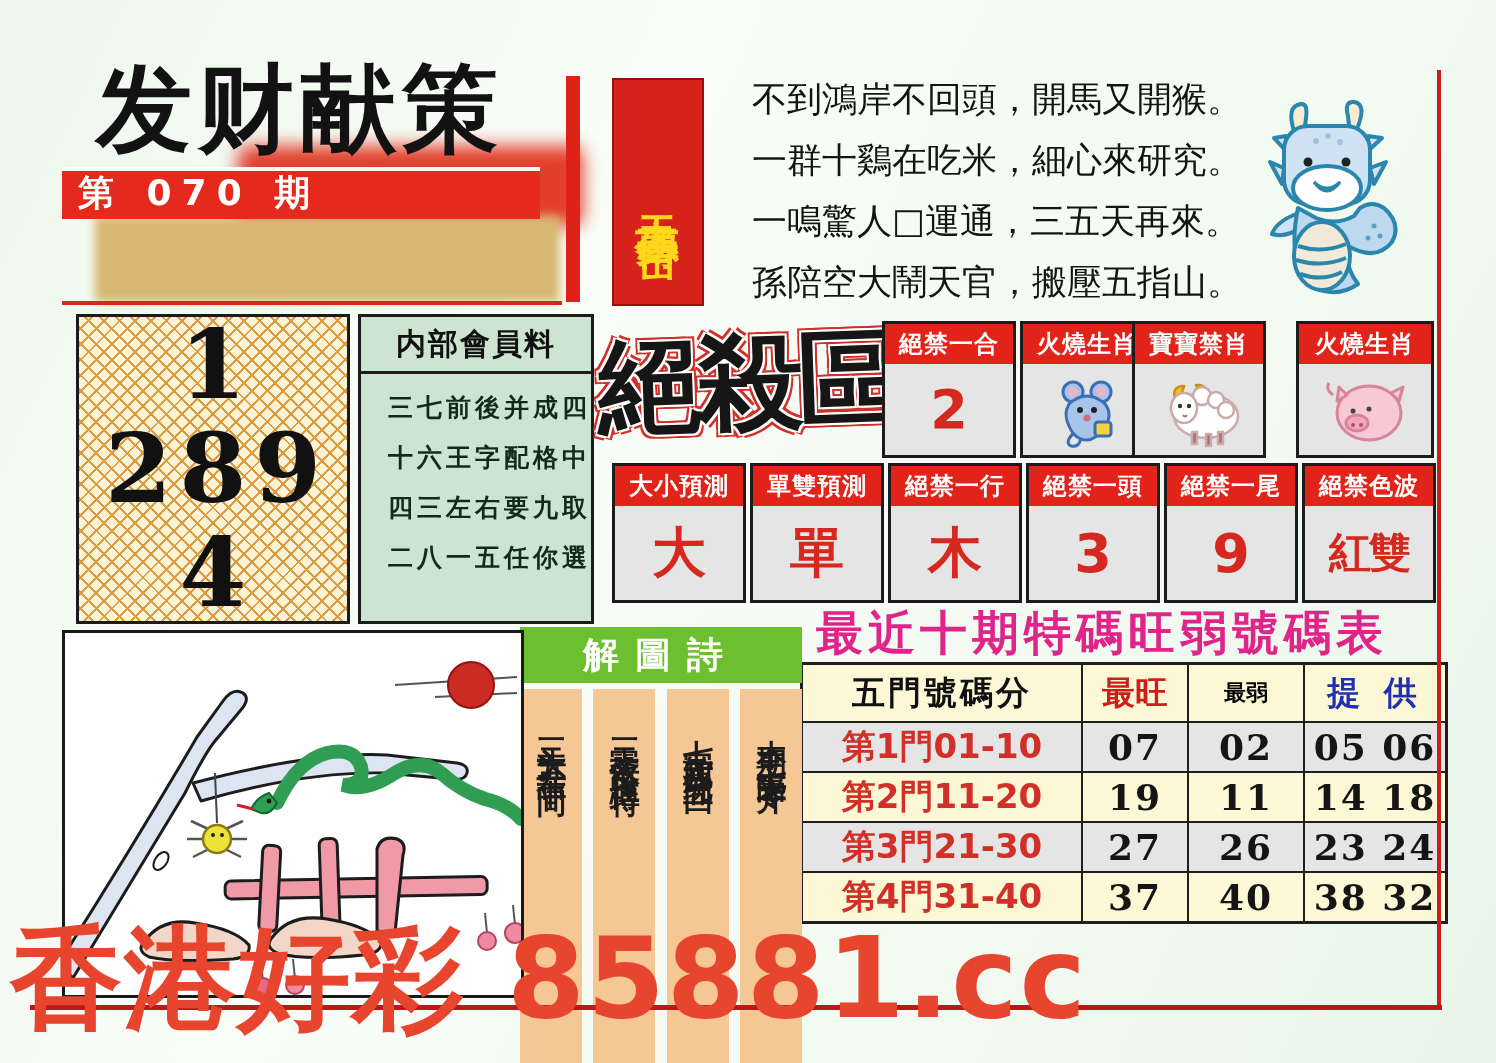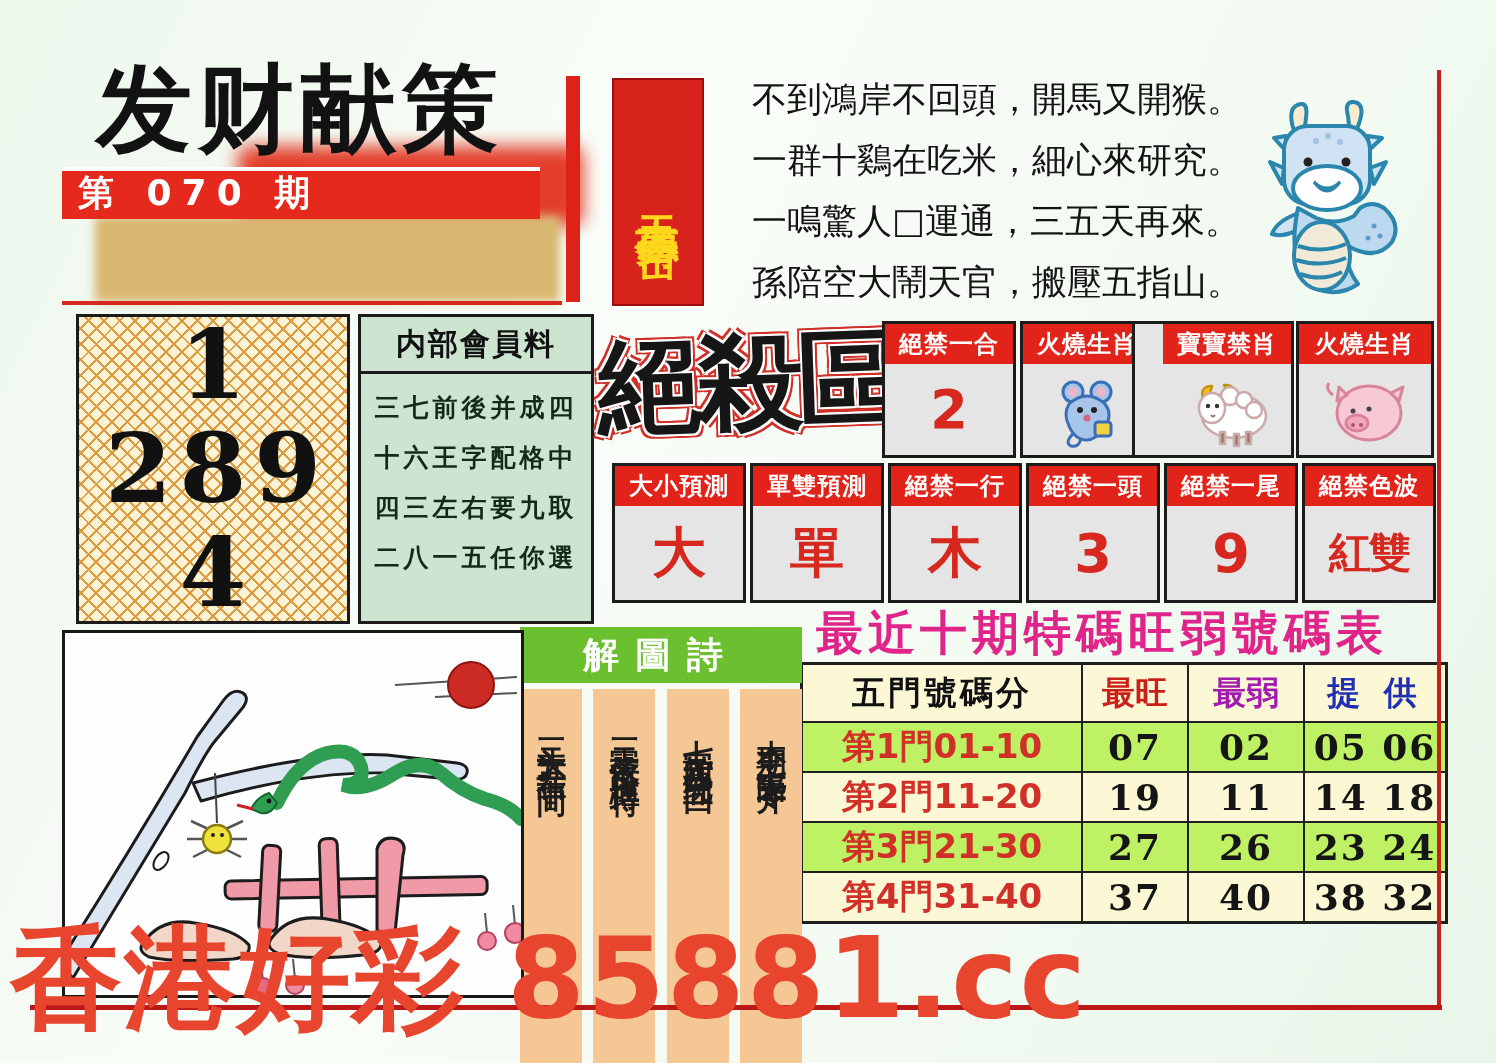--- a/index.html
+++ b/index.html
@@ -58,21 +58,21 @@
 
   
   .member{
     left:358px;top:314px;width:230px;height:304px;border:3px solid #1b1b1b;background:#cde5d0;
     display:flex;flex-direction:column;
   }
   .member .hd{
     font-size:30px;font-weight:bold;color:#111;text-align:center;letter-spacing:2px;
     border-bottom:3px solid #1b1b1b;padding:7px 12px 6px;
   }
-  .member .ln{font-size:25px;font-weight:bold;color:#132a18;text-align:center;letter-spacing:4px;margin-top:17px;white-space:nowrap;font-family:"DejaVu Serif",serif;}
+  .member .ln{font-size:25px;font-weight:bold;color:#132a18;text-align:right;letter-spacing:4px;margin-top:17px;white-space:nowrap;font-family:"DejaVu Serif",serif;}
 
   
   .jsq{
     left:598px;top:318px;width:285px;height:140px;
     font-size:106px;font-weight:900;color:#161616;line-height:130px;letter-spacing:-6px;white-space:nowrap;
     text-shadow:2px 2px 0 #fff,-2px -2px 0 #fff,2px -2px 0 #fff,-2px 2px 0 #fff,
                 4px 4px 0 #d03028,-4px -4px 0 #d03028,4px -4px 0 #d03028,-4px 4px 0 #d03028;
     transform:rotate(-2deg);
   }
 
@@ -82,28 +82,28 @@
              height:40px;line-height:40px;letter-spacing:1px;white-space:nowrap;}
   .cell .cbody{flex:1;display:flex;align-items:center;justify-content:center;}
   .cell .cval{color:#d6281e;font-weight:bold;font-size:54px;}
   .cval.small{font-size:42px;letter-spacing:-2px;}
 
   
   .hc-title{left:816px;top:602px;width:640px;font-size:47px;font-weight:900;color:#e0258a;letter-spacing:5px;white-space:nowrap;}
   .hc-table{left:800px;top:662px;width:642px;border:3px solid #1f1f1f;background:#fcf8d6;}
   .hc-row{display:flex;height:48px;border-top:2px solid #1f1f1f;}
   .hc-row.hdr{height:56px;border-top:none;background:#fcf8d6;}
-  .hc-row.alt{background:#bef264;}
+  .hc-row.alt{background:#e5e5e5;}
   .hc-row.crm{background:#fcf8d6;}
   .hc-c{display:flex;align-items:center;justify-content:center;border-left:2px solid #1f1f1f;}
   .hc-c:first-child{border-left:none;}
   .c1{width:278px;border-radius:6px;} .c2{width:104px;} .c3{width:114px;} .c4{flex:1;}
   .hdr .c1{font-size:33px;font-weight:bold;color:#111;letter-spacing:3px;}
   .hdr .c2{font-size:33px;font-weight:bold;color:#cc1f1a;}
-  .hdr .c3{font-size:33px;font-weight:bold;color:#a21caf;}
+  .hdr .c3{font-size:22px;font-weight:bold;color:#000000;}
   .hdr .c4{font-size:33px;font-weight:bold;color:#2030b0;letter-spacing:6px;}
   .gate{font-size:34px;font-weight:bold;color:#d03028;white-space:nowrap;}
   .numv{font-family:"DejaVu Serif",serif;font-size:36px;font-weight:bold;color:#151515;letter-spacing:2px;}
 
   
   .jts-hd{
     left:520px;top:627px;width:282px;height:56px;background:#6cbf2f;
     color:#fff;font-size:36px;font-weight:bold;text-align:center;line-height:56px;letter-spacing:16px;
   }
   .jts-cols{
@@ -223,21 +223,21 @@
         <circle cx="54" cy="22" r="5" fill="#e8b6c8" stroke="none"></circle>
         <path d="M22 34 Q40 18 58 34 Q66 44 58 58 Q48 70 40 70 Q28 70 22 56 Q16 44 22 34 Z"></path>
         <rect x="48" y="52" width="16" height="14" rx="3" fill="#f2d241"></rect>
       </g>
       <circle cx="33" cy="40" r="3" fill="#222"></circle>
       <circle cx="47" cy="40" r="3" fill="#222"></circle>
       <circle cx="40" cy="48" r="3.5" fill="#d06a7e"></circle>
     </svg>
   </div>
 </div>
-<div class="abs cell" style="left:1132px;top:321px;width:128px;height:131px;padding-left:28px;">
+<div class="abs cell" style="left:1132px;top:321px;width:128px;height:131px;">
   <div class="chd">寶寶禁肖</div>
   <div class="cbody">
     <svg width="86" height="76" viewBox="0 0 86 76">
       <g stroke="#caa" stroke-width="2.5" fill="#fff" stroke-linejoin="round">
         <path d="M20 30 Q14 14 28 14 Q24 24 30 26 Z" fill="#f0c020" stroke="#c89010"></path>
         <path d="M48 28 Q54 12 40 13 Q45 22 38 25 Z" fill="#f0c020" stroke="#c89010"></path>
         <ellipse cx="50" cy="44" rx="32" ry="22"></ellipse>
         <circle cx="32" cy="30" r="8"></circle>
           <circle cx="46" cy="24" r="9"></circle>
           <circle cx="60" cy="28" r="8"></circle>

